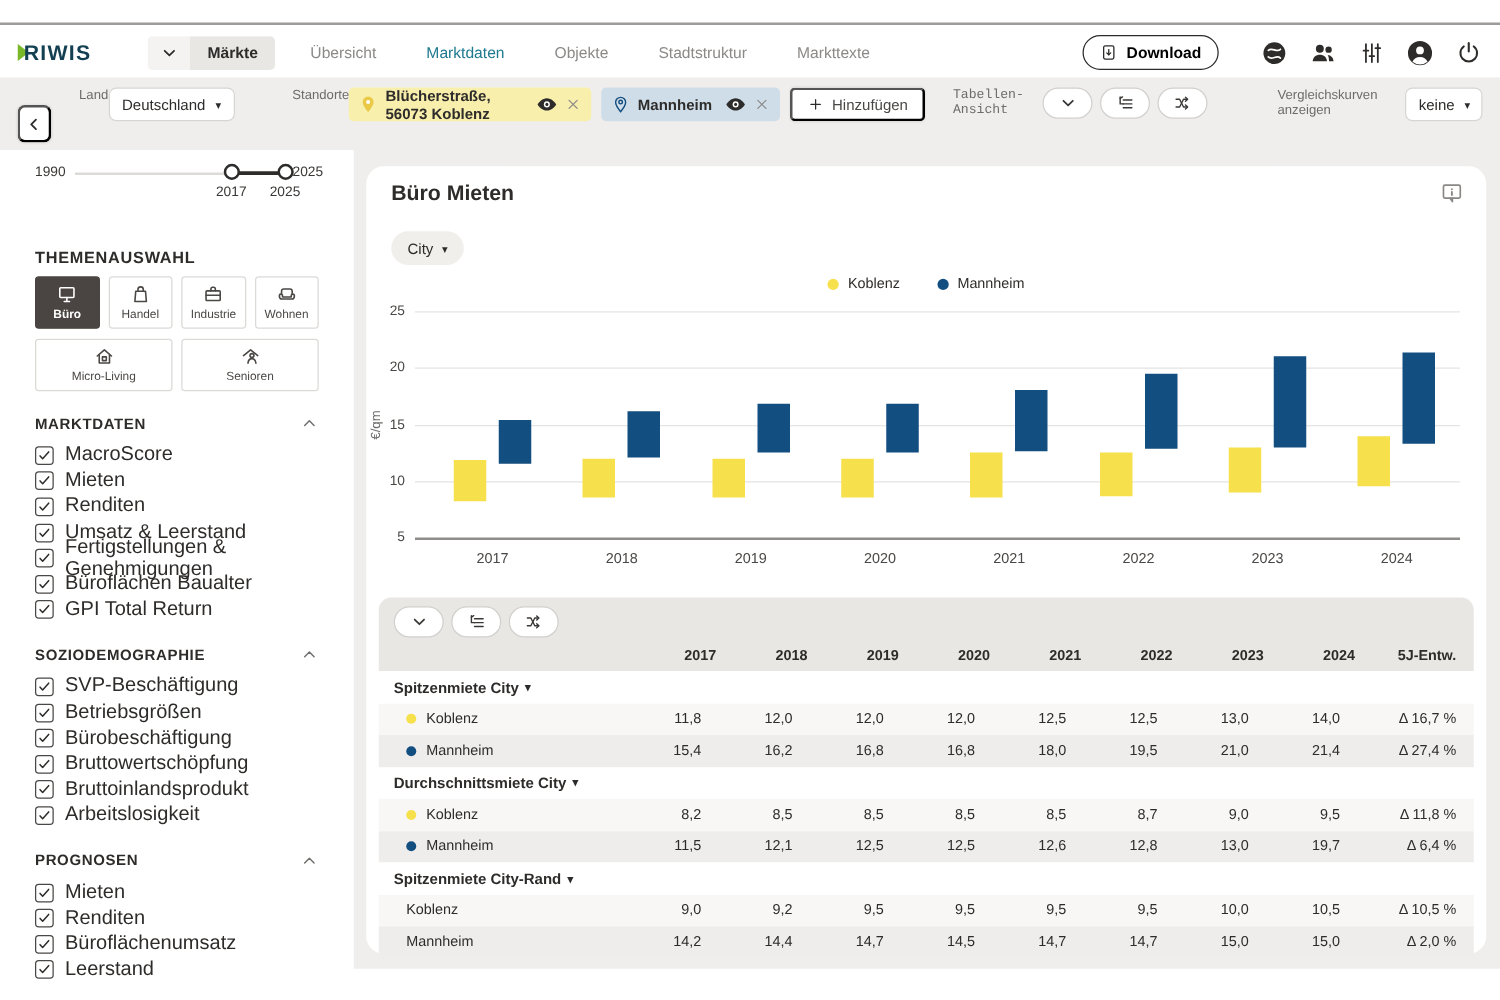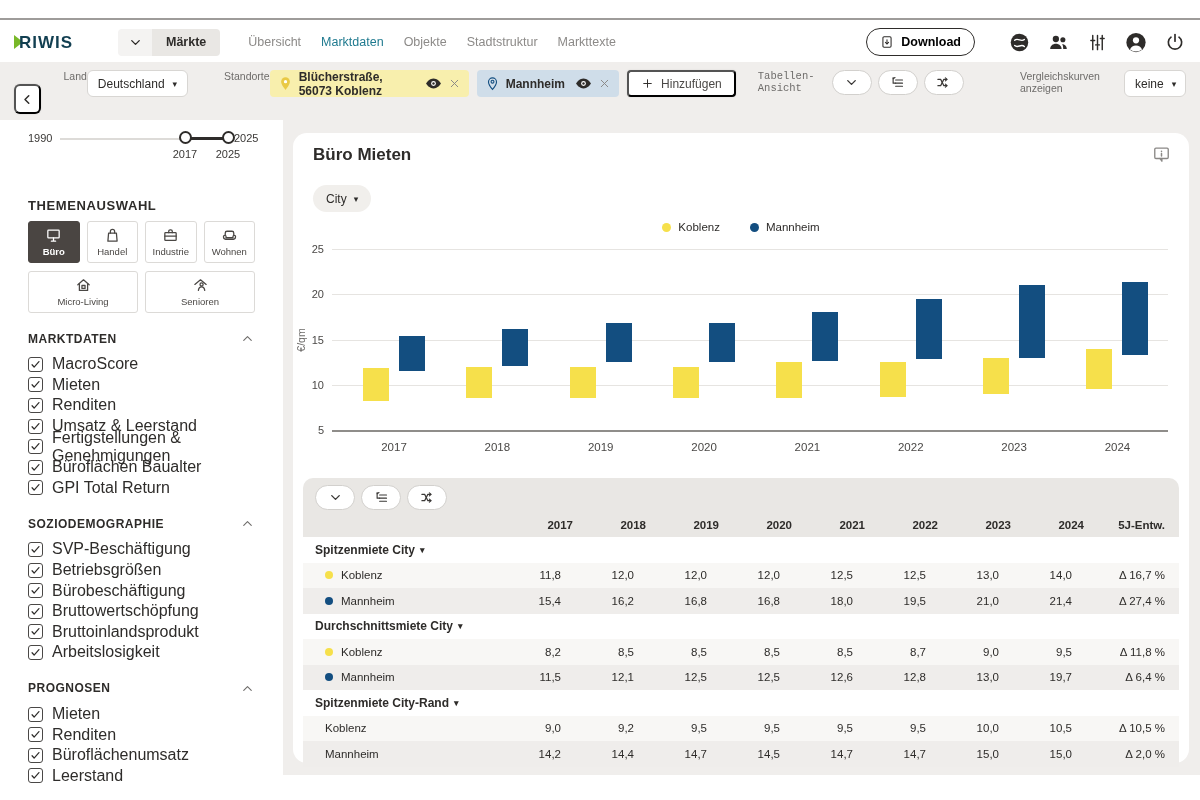--- a/index.html
+++ b/index.html
@@ -6,21 +6,21 @@
   html,body { width:1200px; height:800px; background:#fff; font-family:"Liberation Sans", sans-serif; color:#2e2c2a; }
   #app { position:relative; width:1200px; height:800px; overflow:hidden; background:#fff; }
 
   
   .topstrip { position:absolute; left:0; top:0; width:1200px; height:20px; background:#fff; border-bottom:2px solid #9e9c9a; }
   .topbar { position:absolute; left:0; top:22px; width:1200px; height:40px; background:#fff; display:flex; align-items:center; padding:0 14px; }
   .logo { display:flex; align-items:center; margin-right:26px; }
   .markte { display:flex; align-items:stretch; height:27px; border-radius:4px; overflow:hidden; margin-right:28px; }
   .markte-chev { background:#f4f3f2; display:flex; align-items:center; justify-content:center; width:34px; }
   .markte-label { background:#e9e7e4; display:flex; align-items:center; padding:0 14px; font-weight:bold; font-size:12.5px; }
-  .nav { display:flex; gap:20px; }
+  .nav { display:flex; gap:40px; }
   .nav-item { font-size:12.5px; color:#8c8a88; cursor:pointer; }
   .nav-item.active { color:#1f7a8f; }
   .topbar-right { margin-left:auto; display:flex; align-items:center; gap:17px; }
   .download-btn { display:flex; align-items:center; gap:7px; border:1.5px solid #2e2c2a; border-radius:15px; height:28px; padding:0 13px; font-size:12.5px; font-weight:600; background:#fff; margin-right:16px; }
   .ic { display:block; }
   .icon-btn { width:22px; height:22px; display:flex; align-items:center; justify-content:center; }
 
   
   .stage { position:absolute; left:0; top:62px; width:1200px; height:713px; background:#f0eeec; }
 
@@ -181,21 +181,21 @@
       </button>
 
       <div class="fgroup">
         <span class="flabel">Land</span>
         <div class="select-box">
           <span>Deutschland</span>
           <span class="caret">▾</span>
         </div>
       </div>
 
-      <div class="fgroup" style="margin-left:36px;">
+      <div class="fgroup" style="margin-left:46px;">
         <span class="flabel">Standorte</span>
         <div class="chips" id="chips">
             <div class="chip" style="background: rgb(248, 239, 173);">
               <span>
                 <svg class="ic" width="15" height="15" viewBox="0 0 24 24">
                   <path d="M12 22s-7-8.2-7-13a7 7 0 1 1 14 0c0 4.8-7 13-7 13z" fill="#e9c945"></path>
                   <circle cx="12" cy="9" r="2.6" fill="#fff"></circle>
                 </svg>
               </span>
               <span>Blücherstraße, 56073 Koblenz</span>

